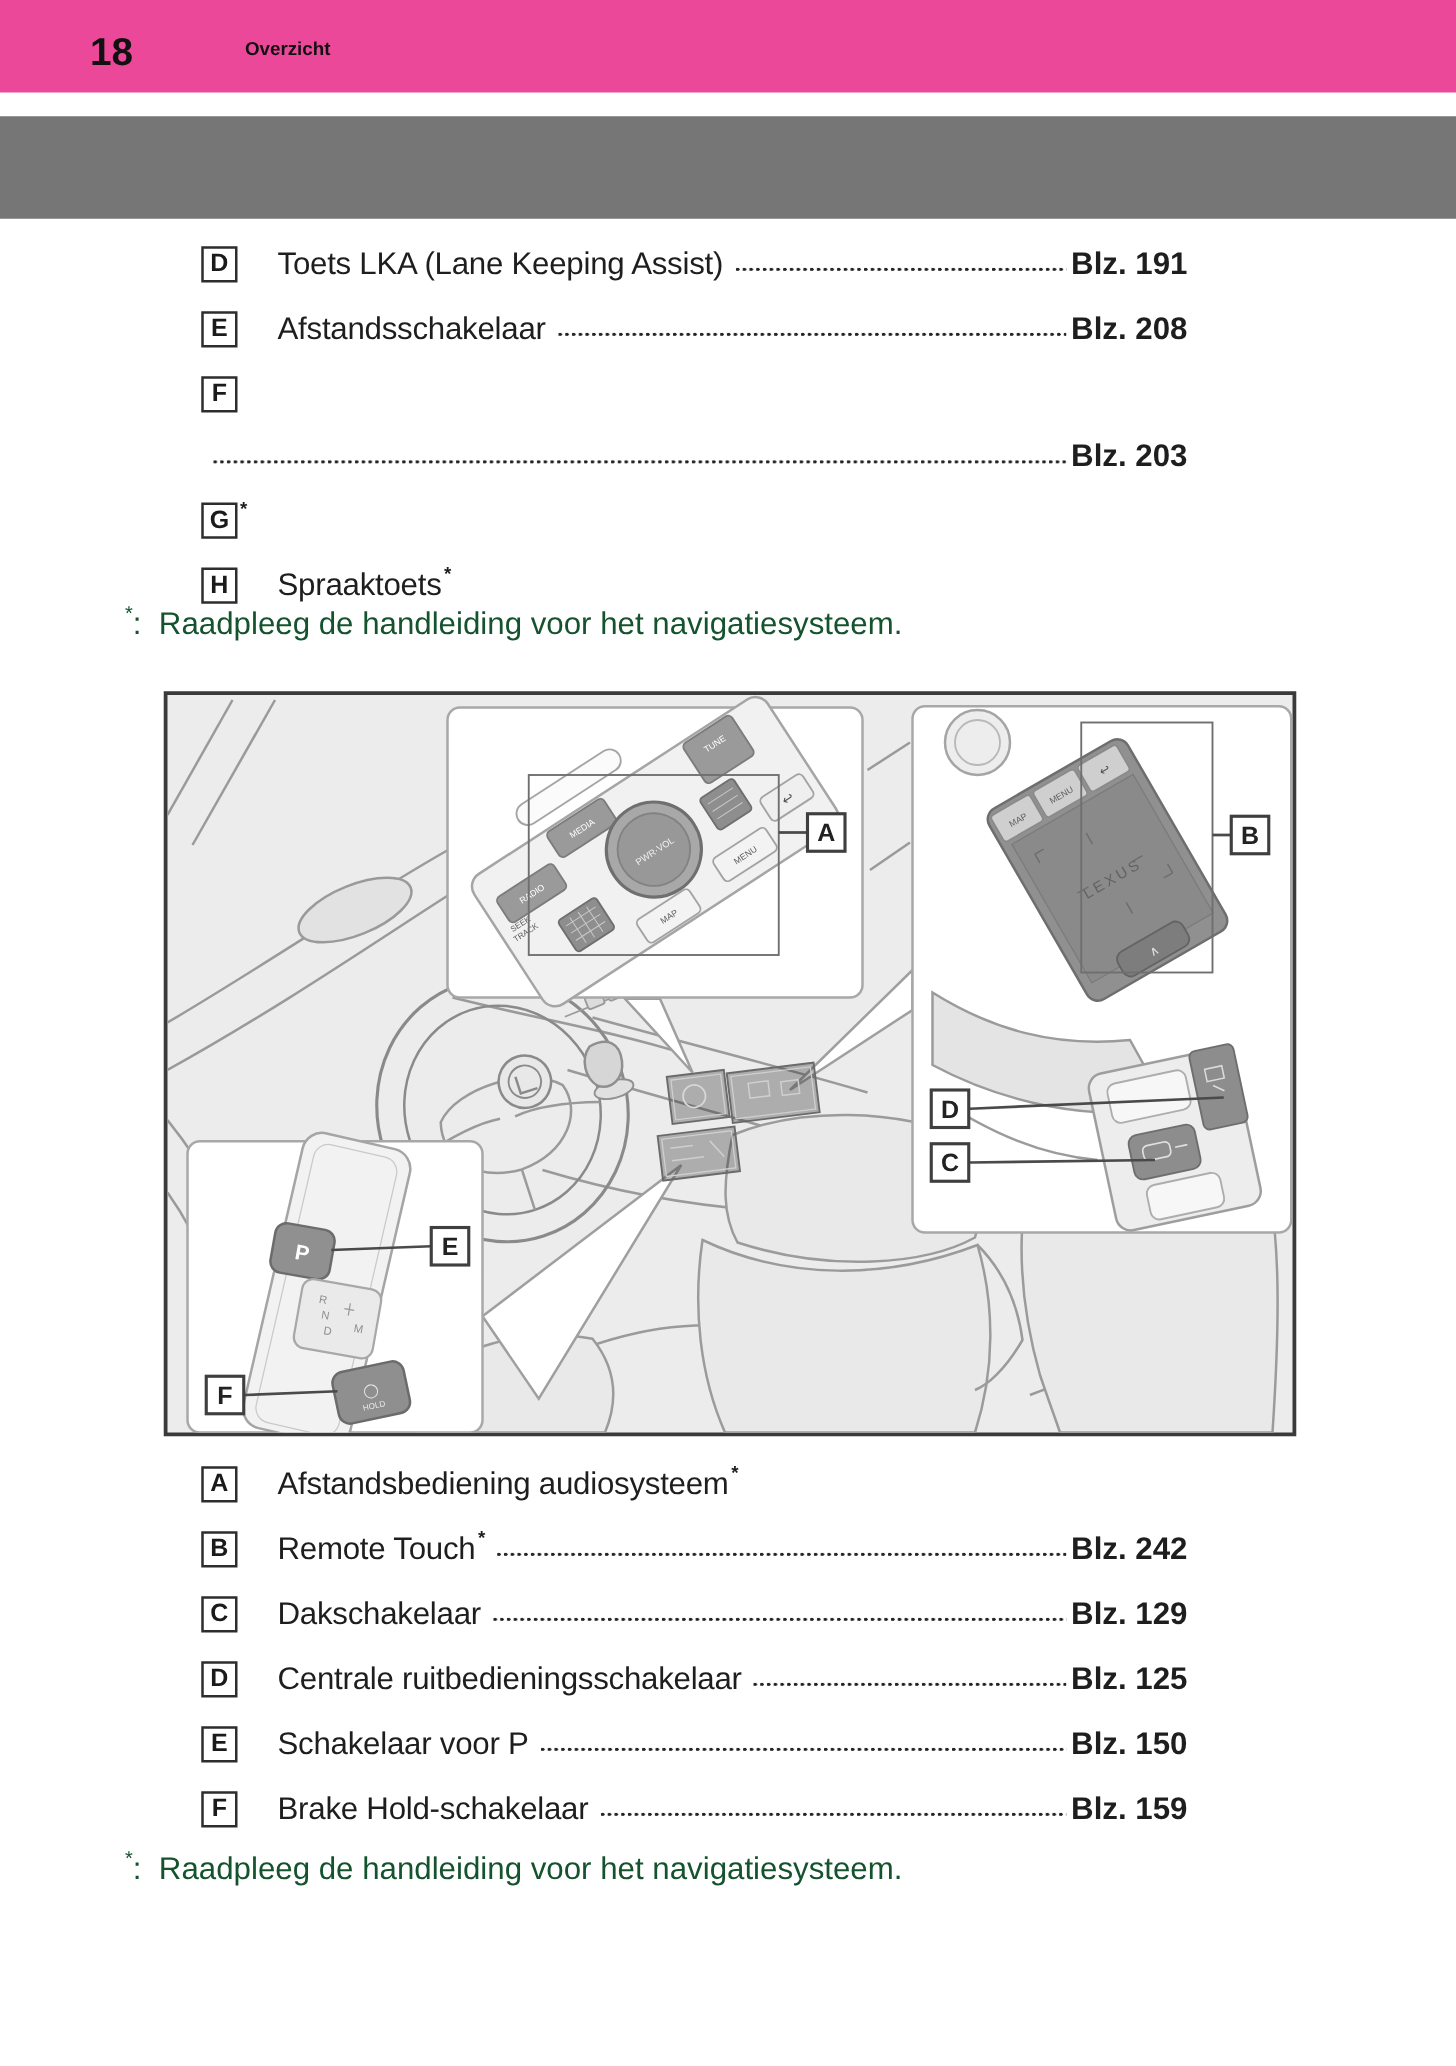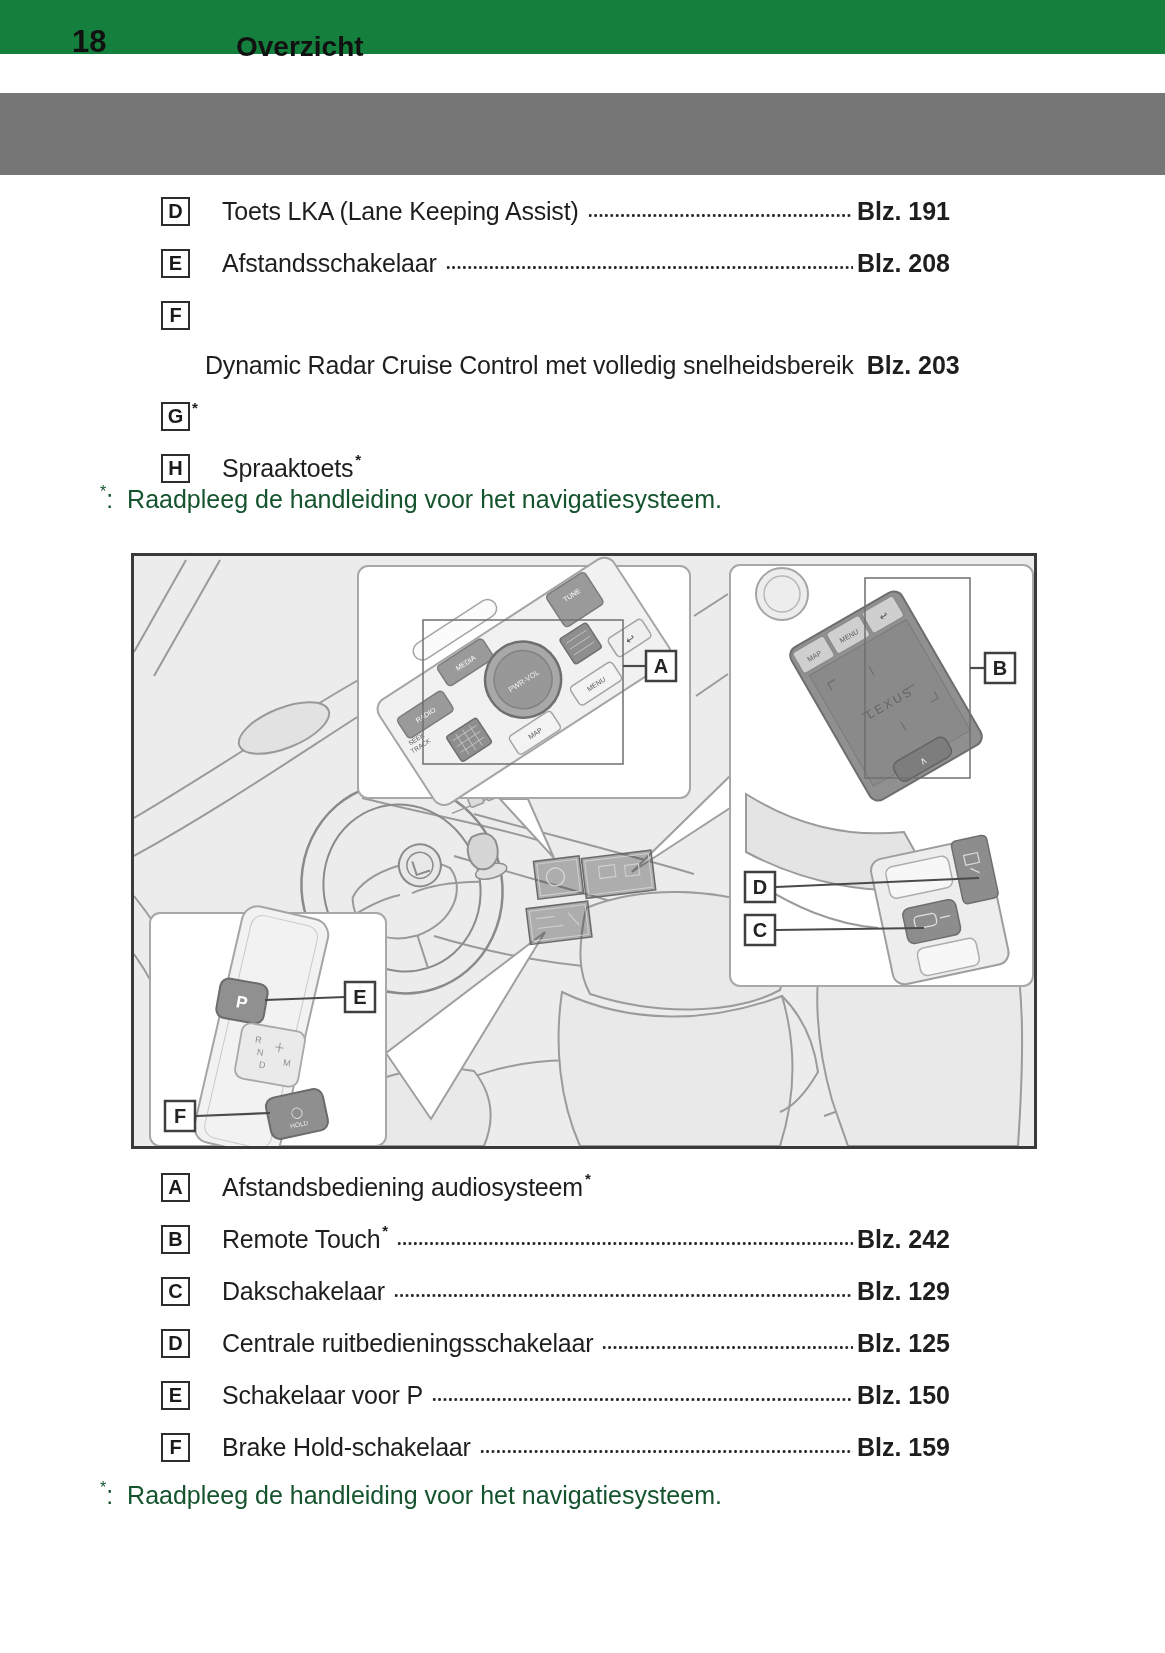--- a/index.html
+++ b/index.html
@@ -1,23 +1,23 @@
 <!DOCTYPE html>
 <html><head>
 <meta charset="utf-8">
 <style>
   * { margin:0; padding:0; box-sizing:border-box; }
   html,body { background:#ffffff; }
   body { font-family:"Liberation Sans", sans-serif; color:#1c1c1c; }
   .page { position:relative; width:1165px; height:1653px; background:#ffffff; overflow:hidden; }
 
   
-  .topbar { position:absolute; left:0; top:0; width:1165px; height:54px; background:#15803d; }
+  .topbar { position:absolute; left:0; top:0; width:1165px; height:74px; background:#ec4899; }
   .pagenum { position:absolute; left:72px; top:24px; font-size:31px; font-weight:bold; letter-spacing:0; color:#111; }
-  .sectitle { position:absolute; left:196px; top:31px; font-size:28px; font-weight:bold; color:#111;margin-left:40px; }
+  .sectitle { position:absolute; left:196px; top:31px; font-size:15px; font-weight:bold; color:#111; }
   .darkband { position:absolute; left:0; top:93px; width:1165px; height:82px; background:#767676; }
 
   
   .row { position:absolute; left:161px; width:789px; display:flex; align-items:center; height:30px; }
   .badge { flex:0 0 auto; width:29px; height:29px; border:2.5px solid #2d2d2d; background:#fff;
            display:flex; align-items:center; justify-content:center;
            font-size:20px; font-weight:bold; color:#1a1a1a; }
   .itemtext { margin-left:32px; font-size:25px; white-space:nowrap; color:#1e1e1e; letter-spacing:-0.2px; }
   .sub .itemtext { margin-left:44px; }
   sup.ast { font-size:15px; position:relative; top:-9px; margin-left:2px; font-weight:bold; }
@@ -57,21 +57,20 @@
   <div class="row" style="top:248px">
     <span class="badge">E</span>
     <span class="itemtext">Afstandsschakelaar</span>
     <span class="leader"></span>
     <span class="pageref">Blz. 208</span>
   </div>
   <div class="row" style="top:300px">
     <span class="badge">F</span>
   </div>
   <div class="row sub" style="top:350px">
-    <span class="itemtext">Dynamic Radar Cruise Control met volledig snelheidsbereik</span>
     <span class="leader"></span>
     <span class="pageref">Blz. 203</span>
   </div>
   <div class="row" style="top:401px">
     <span class="badge">G</span>
     <sup class="ast">*</sup>
   </div>
   <div class="row" style="top:453px">
     <span class="badge">H</span>
     <span class="itemtext">Spraaktoets</span>

